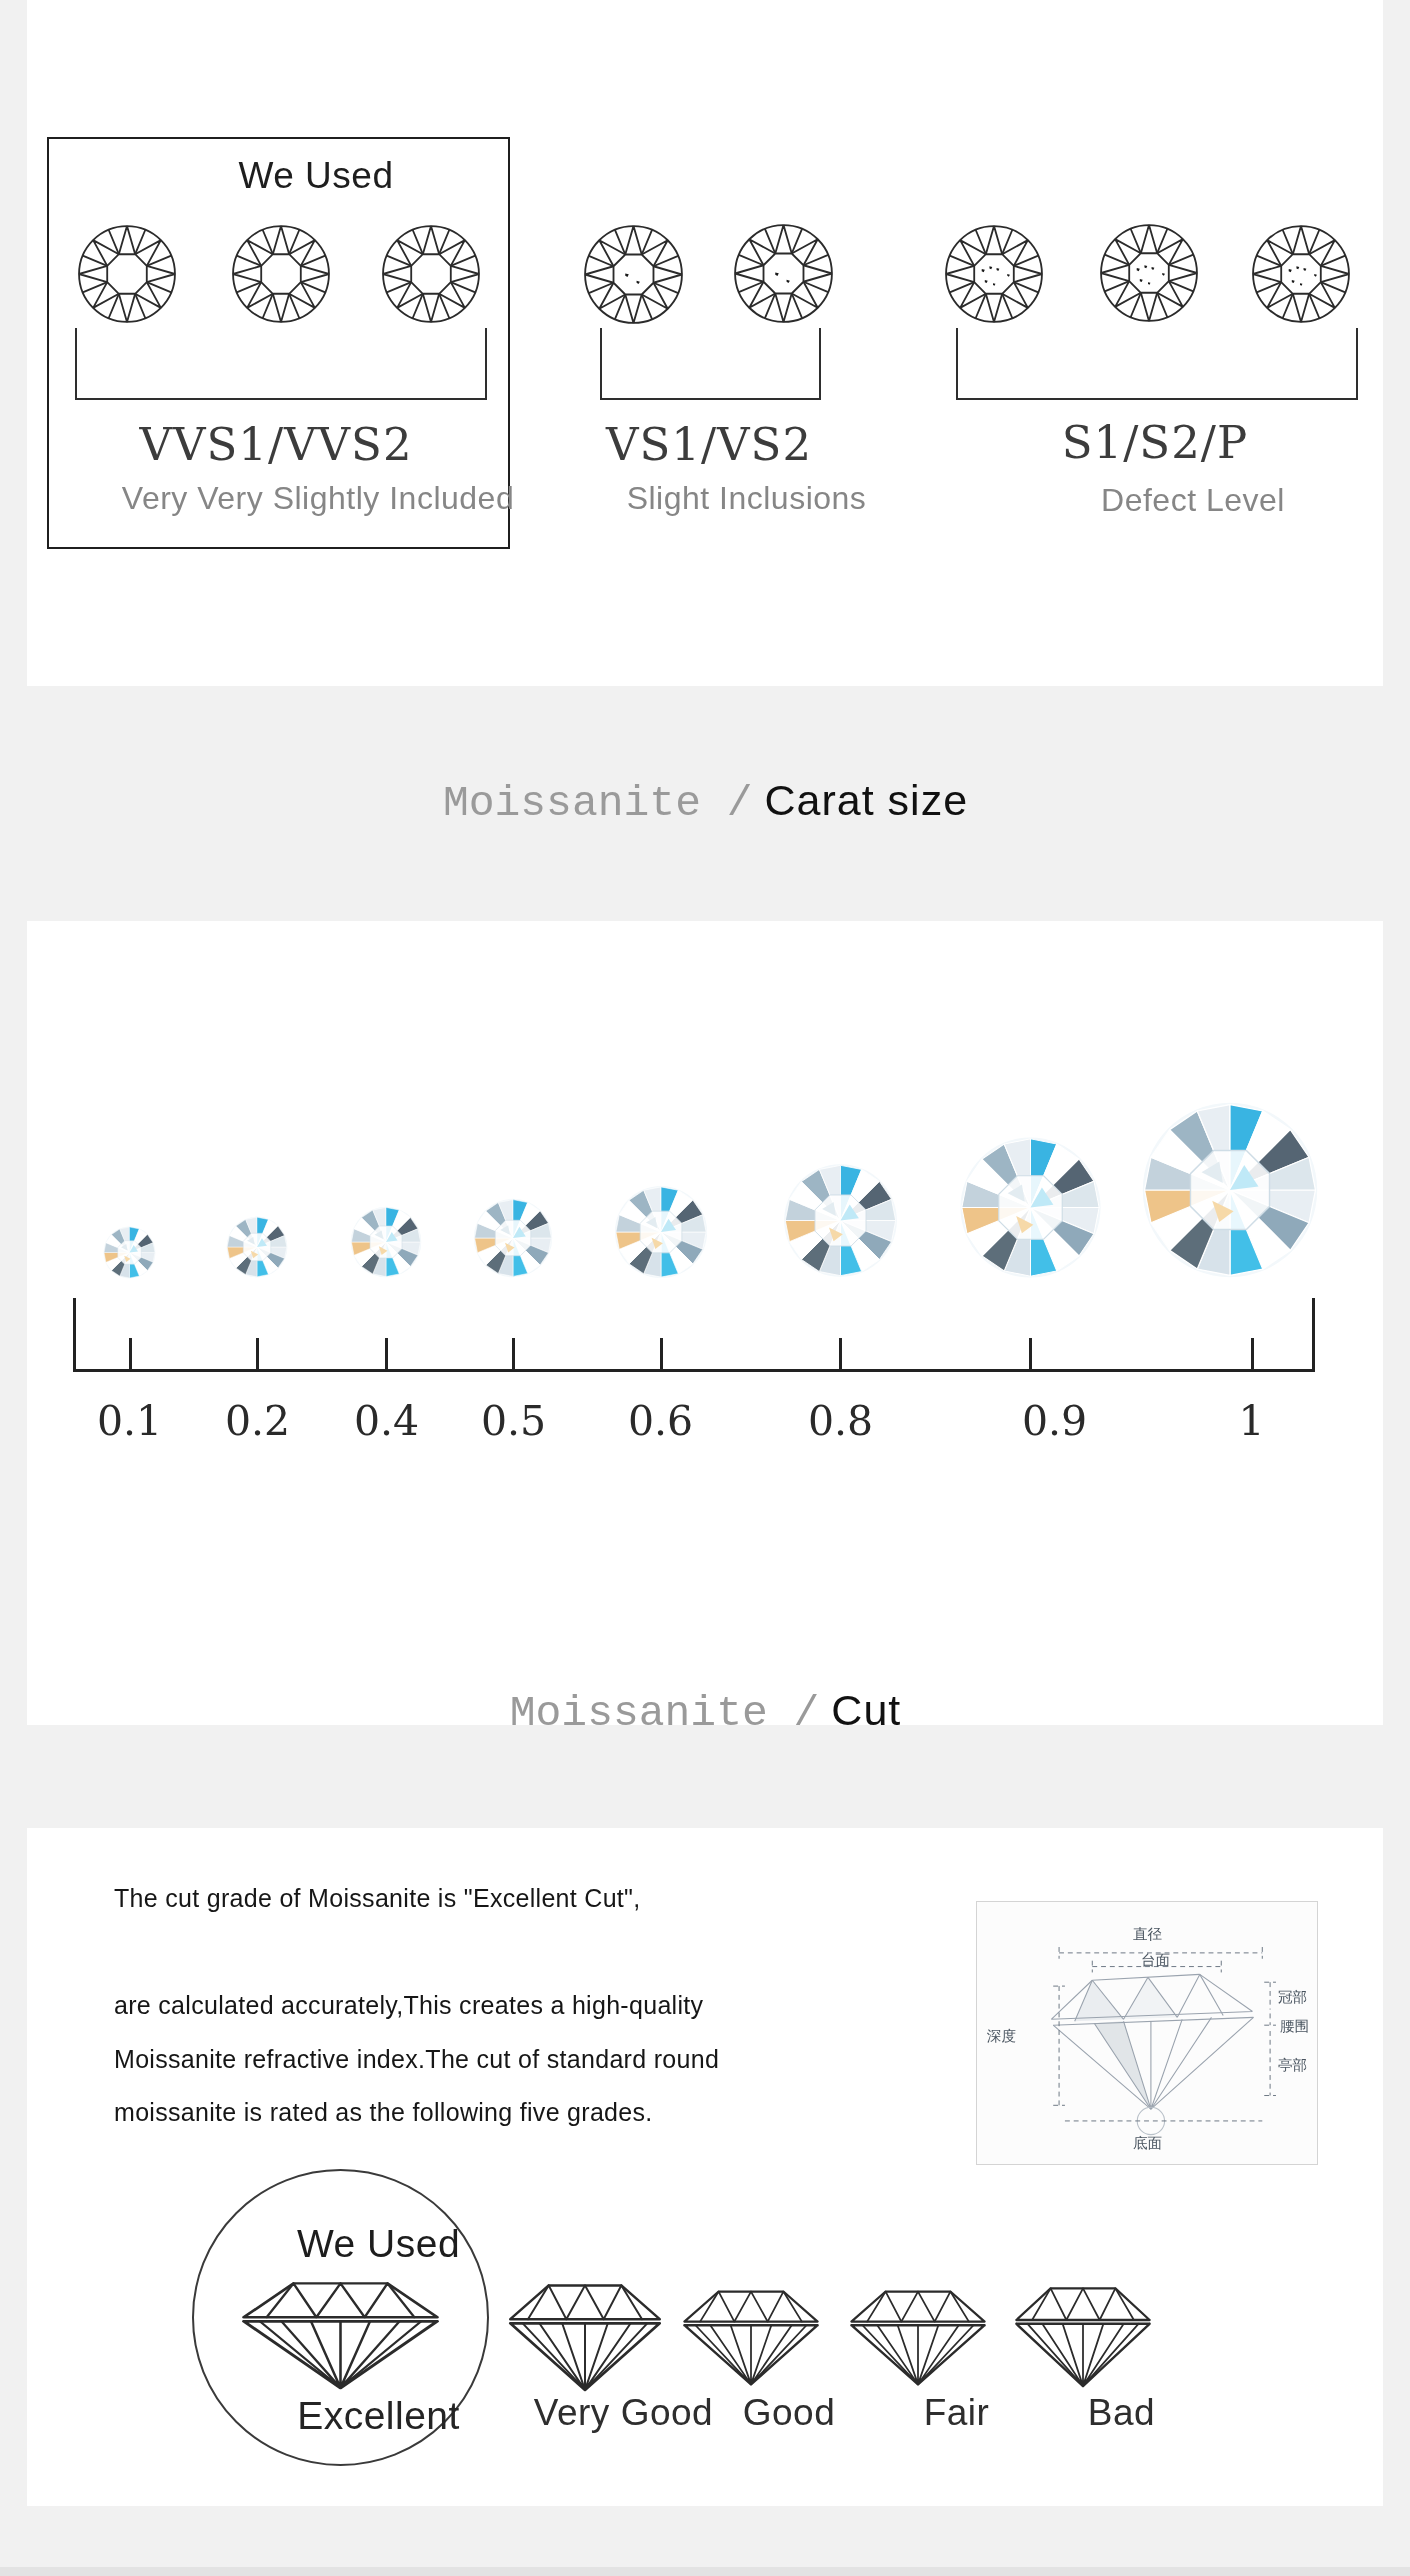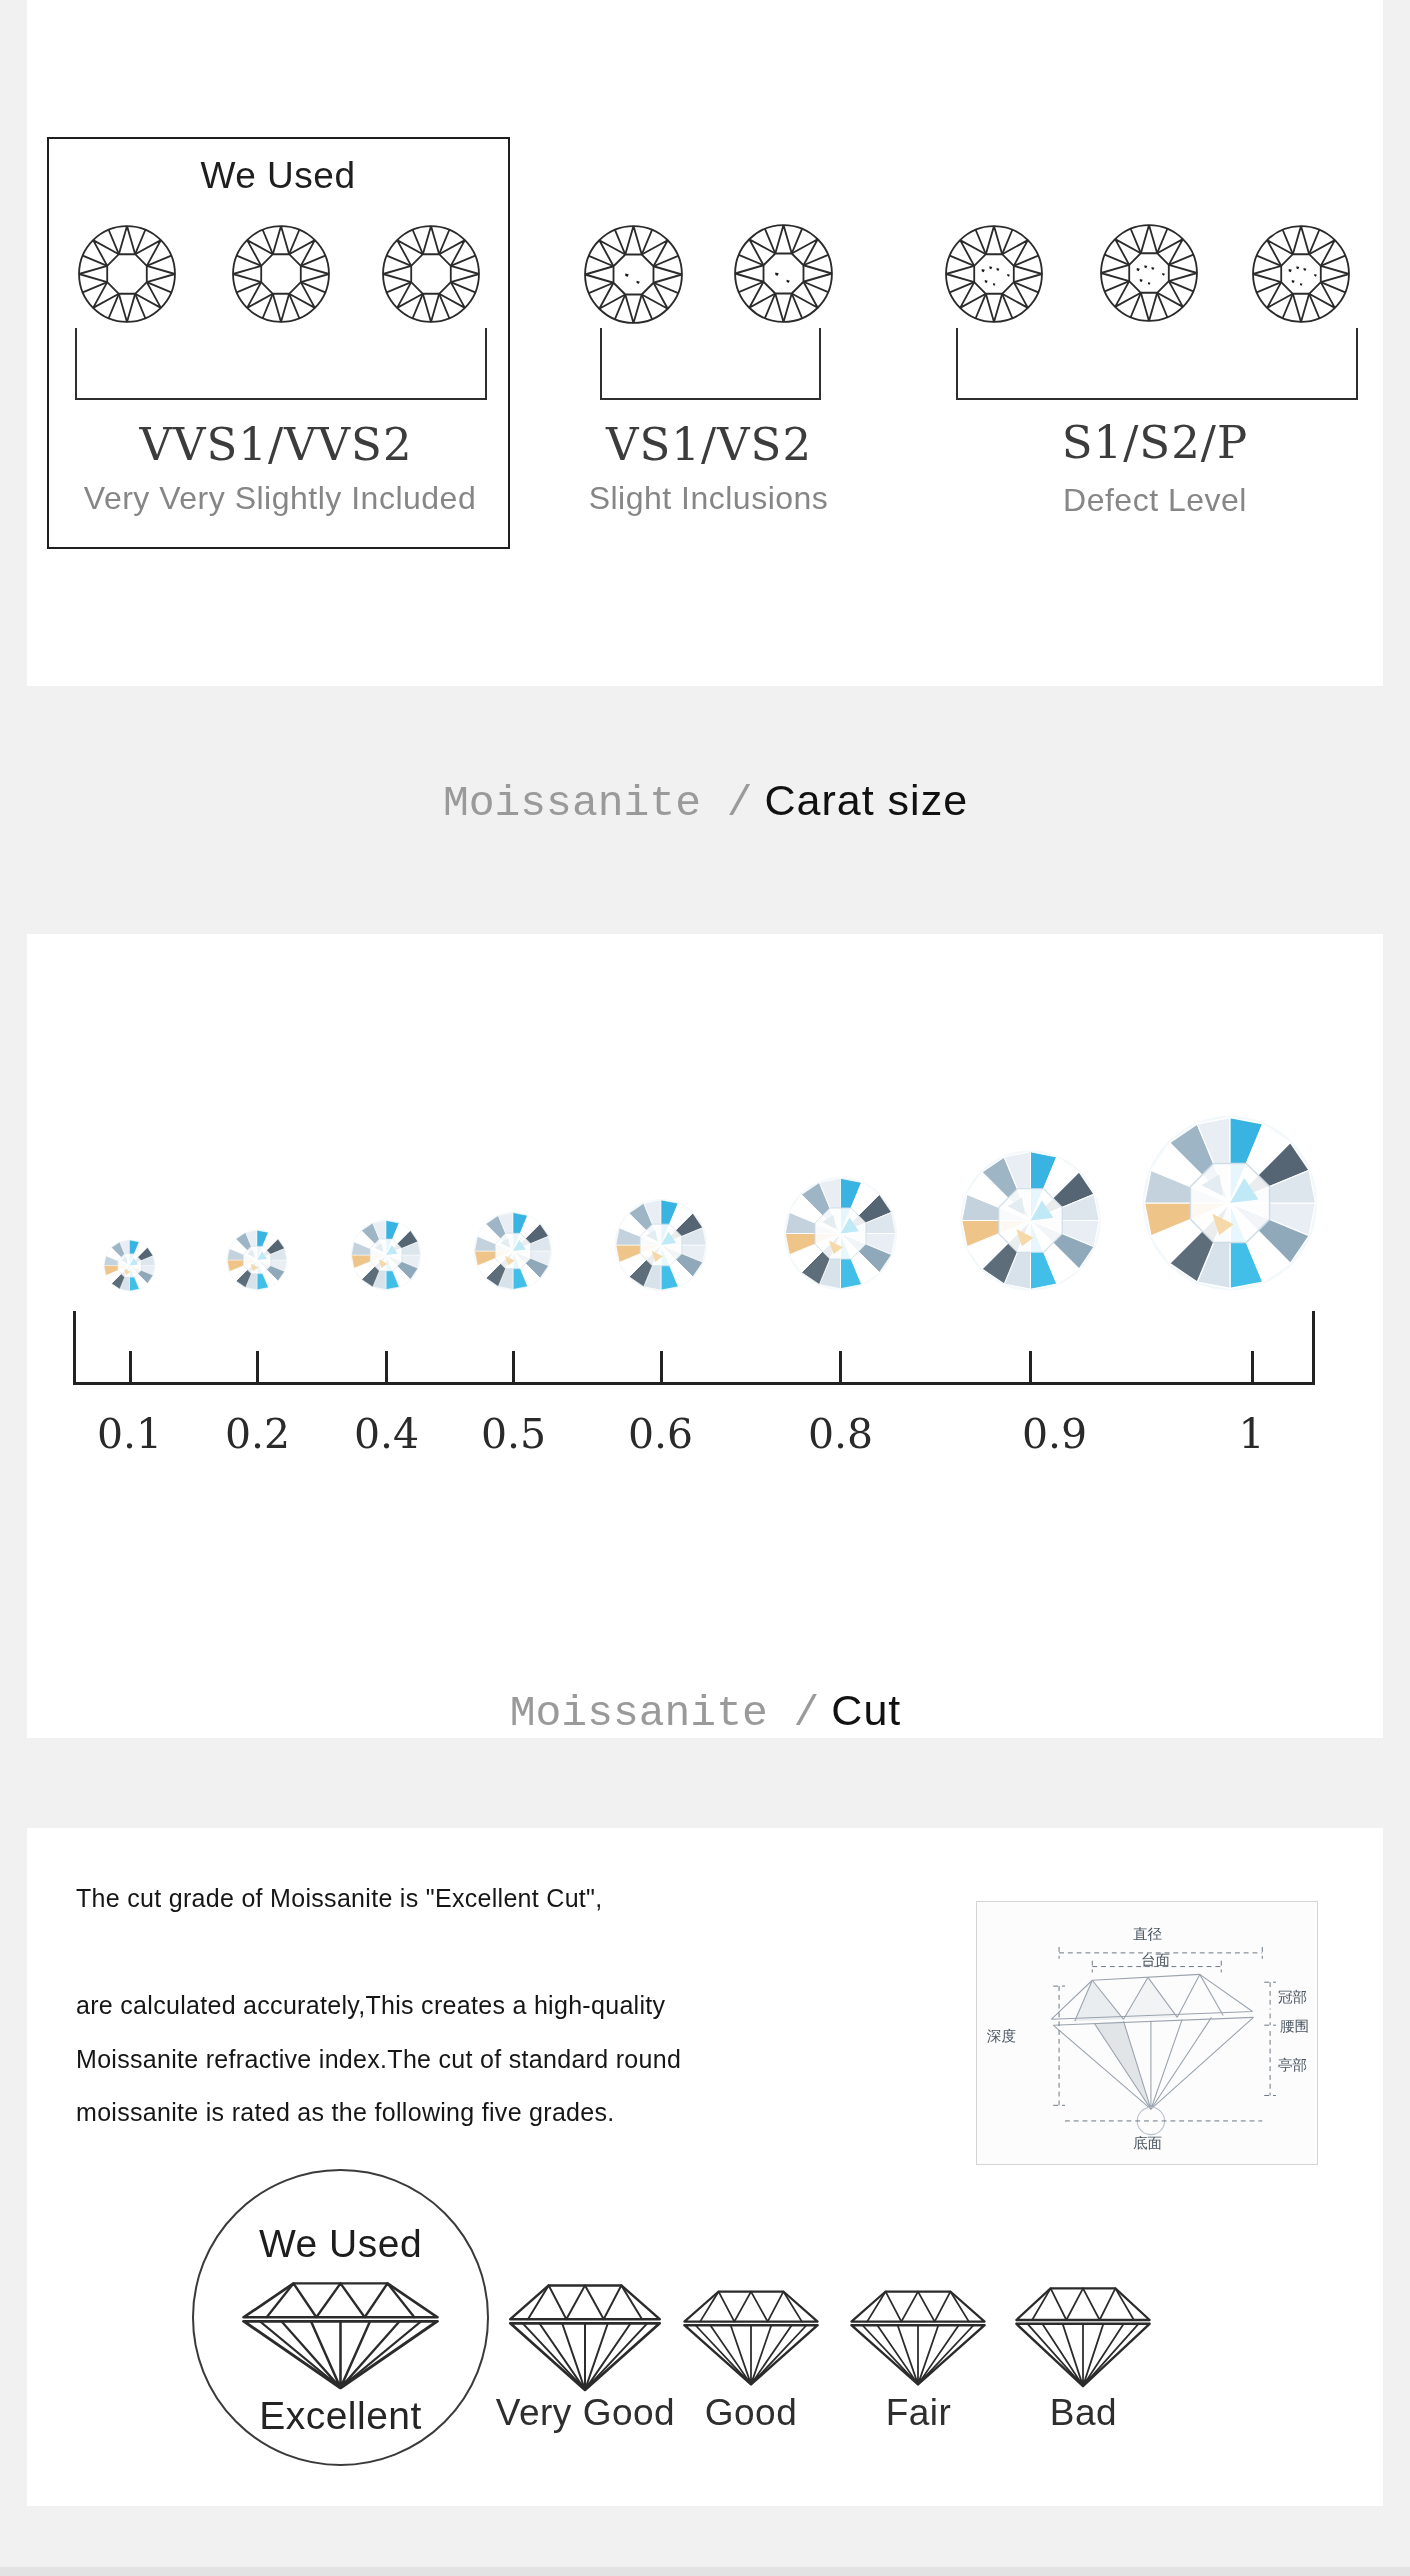--- a/index.html
+++ b/index.html
@@ -1,23 +1,23 @@
 <!DOCTYPE html>
 <html><head>
 <meta charset="utf-8">
 <style>
   html,body{margin:0;padding:0;}
   body{background:#f1f1f1;font-family:"Liberation Sans",sans-serif;}
   .page{position:relative;width:1411px;height:2576px;background:#f1f1f1;overflow:hidden;}
   .card{position:absolute;left:27px;width:1356px;background:#ffffff;}
   .s1{top:0;height:686px;}
-  .s2{top:921px;height:804px;margin-top:13px;}
+  .s2{top:921px;height:804px;}
   .s3{top:1828px;height:678px;}
   .serif{font-family:"DejaVu Serif","Liberation Serif",serif;}
-  .thin{font-family:"Liberation Sans",sans-serif;font-weight:300;letter-spacing:0.5px;}
+  .thin{font-family:"Liberation Sans",sans-serif;font-weight:300;letter-spacing:0.5px;margin-left:38px;}
 
   
   .used-box{position:absolute;left:19.5px;top:137px;width:459px;height:408px;border:2px solid #1f1f1f;}
   .used-title{position:absolute;left:0;top:15.6px;width:100%;text-align:center;font-size:37px;color:#1e1e1e;}
   .gem-top{position:absolute;}
   .bracket{position:absolute;border-left:2px solid #2e2e2e;border-right:2px solid #2e2e2e;border-bottom:2px solid #2e2e2e;}
   .grade{position:absolute;text-align:center;font-size:45px;color:#3c3c3c;letter-spacing:1px;}
   .gdesc{position:absolute;text-align:center;font-size:32px;color:#868686;}
 
   

